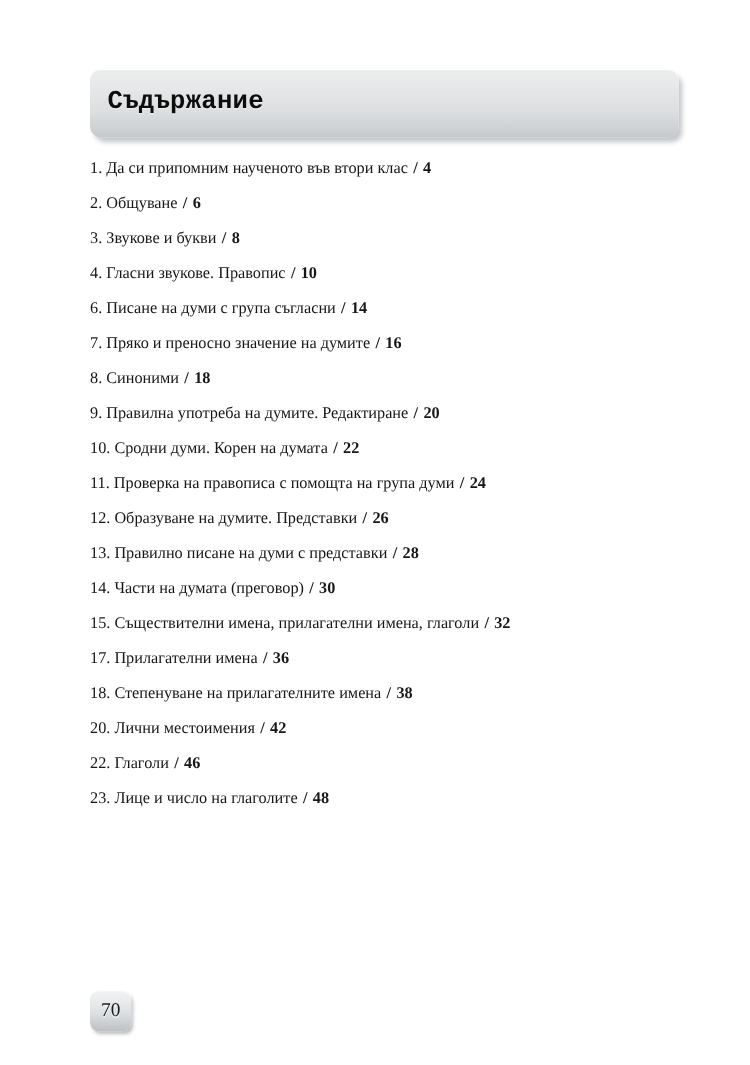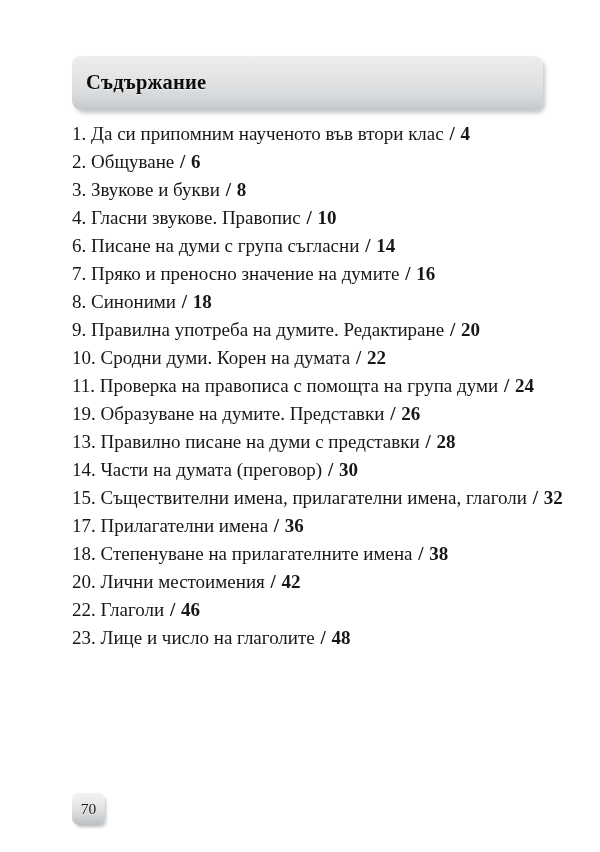--- a/index.html
+++ b/index.html
@@ -40,42 +40,42 @@
                 #c4c8ca 100%);
     box-shadow:
       3px 4px 4px -1px rgba(120,125,130,0.45),
       inset 0 1px 0 rgba(255,255,255,0.9);
     display: flex;
     align-items: center;
     box-sizing: border-box;
     padding-left: 14px;
   }
   .header-title {
-    font-family: Liberation Serif, serif;
+    font-family: Liberation Mono, monospace;
     font-weight: bold;
     font-size: 20.5px;
     letter-spacing: 0.2px;
     color: #0d0d0d;
     line-height: 1;
     text-shadow: 0 1px 0 rgba(255,255,255,0.55);
     white-space: nowrap;
   }
 
   
   .toc-list {
     position: absolute;
     left: 72px;
     top: 120px;
     width: 480px;
     margin: 0;
     padding: 0;
     list-style: none;
   }
   .toc-item {
-    font-size: 19px;
+    font-size: 13px;
     line-height: 28px;
     height: 28px;
     white-space: nowrap;
     color: #171717;
   }
   .toc-num {
     display: inline;
   }
   .toc-title {
     display: inline;
@@ -132,21 +132,21 @@
       <li class="toc-item"><span class="toc-num">1.</span> <span class="toc-title">Да си припомним наученото във втори клас</span> <span class="toc-sep">/</span> <span class="toc-page">4</span></li>
       <li class="toc-item"><span class="toc-num">2.</span> <span class="toc-title">Общуване</span> <span class="toc-sep">/</span> <span class="toc-page">6</span></li>
       <li class="toc-item"><span class="toc-num">3.</span> <span class="toc-title">Звукове и букви</span> <span class="toc-sep">/</span> <span class="toc-page">8</span></li>
       <li class="toc-item"><span class="toc-num">4.</span> <span class="toc-title">Гласни звукове. Правопис</span> <span class="toc-sep">/</span> <span class="toc-page">10</span></li>
       <li class="toc-item"><span class="toc-num">6.</span> <span class="toc-title">Писане на думи с група съгласни</span> <span class="toc-sep">/</span> <span class="toc-page">14</span></li>
       <li class="toc-item"><span class="toc-num">7.</span> <span class="toc-title">Пряко и преносно значение на думите</span> <span class="toc-sep">/</span> <span class="toc-page">16</span></li>
       <li class="toc-item"><span class="toc-num">8.</span> <span class="toc-title">Синоними</span> <span class="toc-sep">/</span> <span class="toc-page">18</span></li>
       <li class="toc-item"><span class="toc-num">9.</span> <span class="toc-title">Правилна употреба на думите. Редактиране</span> <span class="toc-sep">/</span> <span class="toc-page">20</span></li>
       <li class="toc-item"><span class="toc-num">10.</span> <span class="toc-title">Сродни думи. Корен на думата</span> <span class="toc-sep">/</span> <span class="toc-page">22</span></li>
       <li class="toc-item"><span class="toc-num">11.</span> <span class="toc-title">Проверка на правописа с помощта на група думи</span> <span class="toc-sep">/</span> <span class="toc-page">24</span></li>
-      <li class="toc-item"><span class="toc-num">19.</span> <span class="toc-title">Образуване на думите. Представки</span> <span class="toc-sep">/</span> <span class="toc-page">26</span></li>
+      <li class="toc-item"><span class="toc-num">12.</span> <span class="toc-title">Образуване на думите. Представки</span> <span class="toc-sep">/</span> <span class="toc-page">26</span></li>
       <li class="toc-item"><span class="toc-num">13.</span> <span class="toc-title">Правилно писане на думи с представки</span> <span class="toc-sep">/</span> <span class="toc-page">28</span></li>
       <li class="toc-item"><span class="toc-num">14.</span> <span class="toc-title">Части на думата (преговор)</span> <span class="toc-sep">/</span> <span class="toc-page">30</span></li>
       <li class="toc-item"><span class="toc-num">15.</span> <span class="toc-title">Съществителни имена, прилагателни имена, глаголи</span> <span class="toc-sep">/</span> <span class="toc-page">32</span></li>
       <li class="toc-item"><span class="toc-num">17.</span> <span class="toc-title">Прилагателни имена</span> <span class="toc-sep">/</span> <span class="toc-page">36</span></li>
       <li class="toc-item"><span class="toc-num">18.</span> <span class="toc-title">Степенуване на прилагателните имена</span> <span class="toc-sep">/</span> <span class="toc-page">38</span></li>
       <li class="toc-item"><span class="toc-num">20.</span> <span class="toc-title">Лични местоимения</span> <span class="toc-sep">/</span> <span class="toc-page">42</span></li>
       <li class="toc-item"><span class="toc-num">22.</span> <span class="toc-title">Глаголи</span> <span class="toc-sep">/</span> <span class="toc-page">46</span></li>
       <li class="toc-item"><span class="toc-num">23.</span> <span class="toc-title">Лице и число на глаголите</span> <span class="toc-sep">/</span> <span class="toc-page">48</span></li>
     </ul>
 

